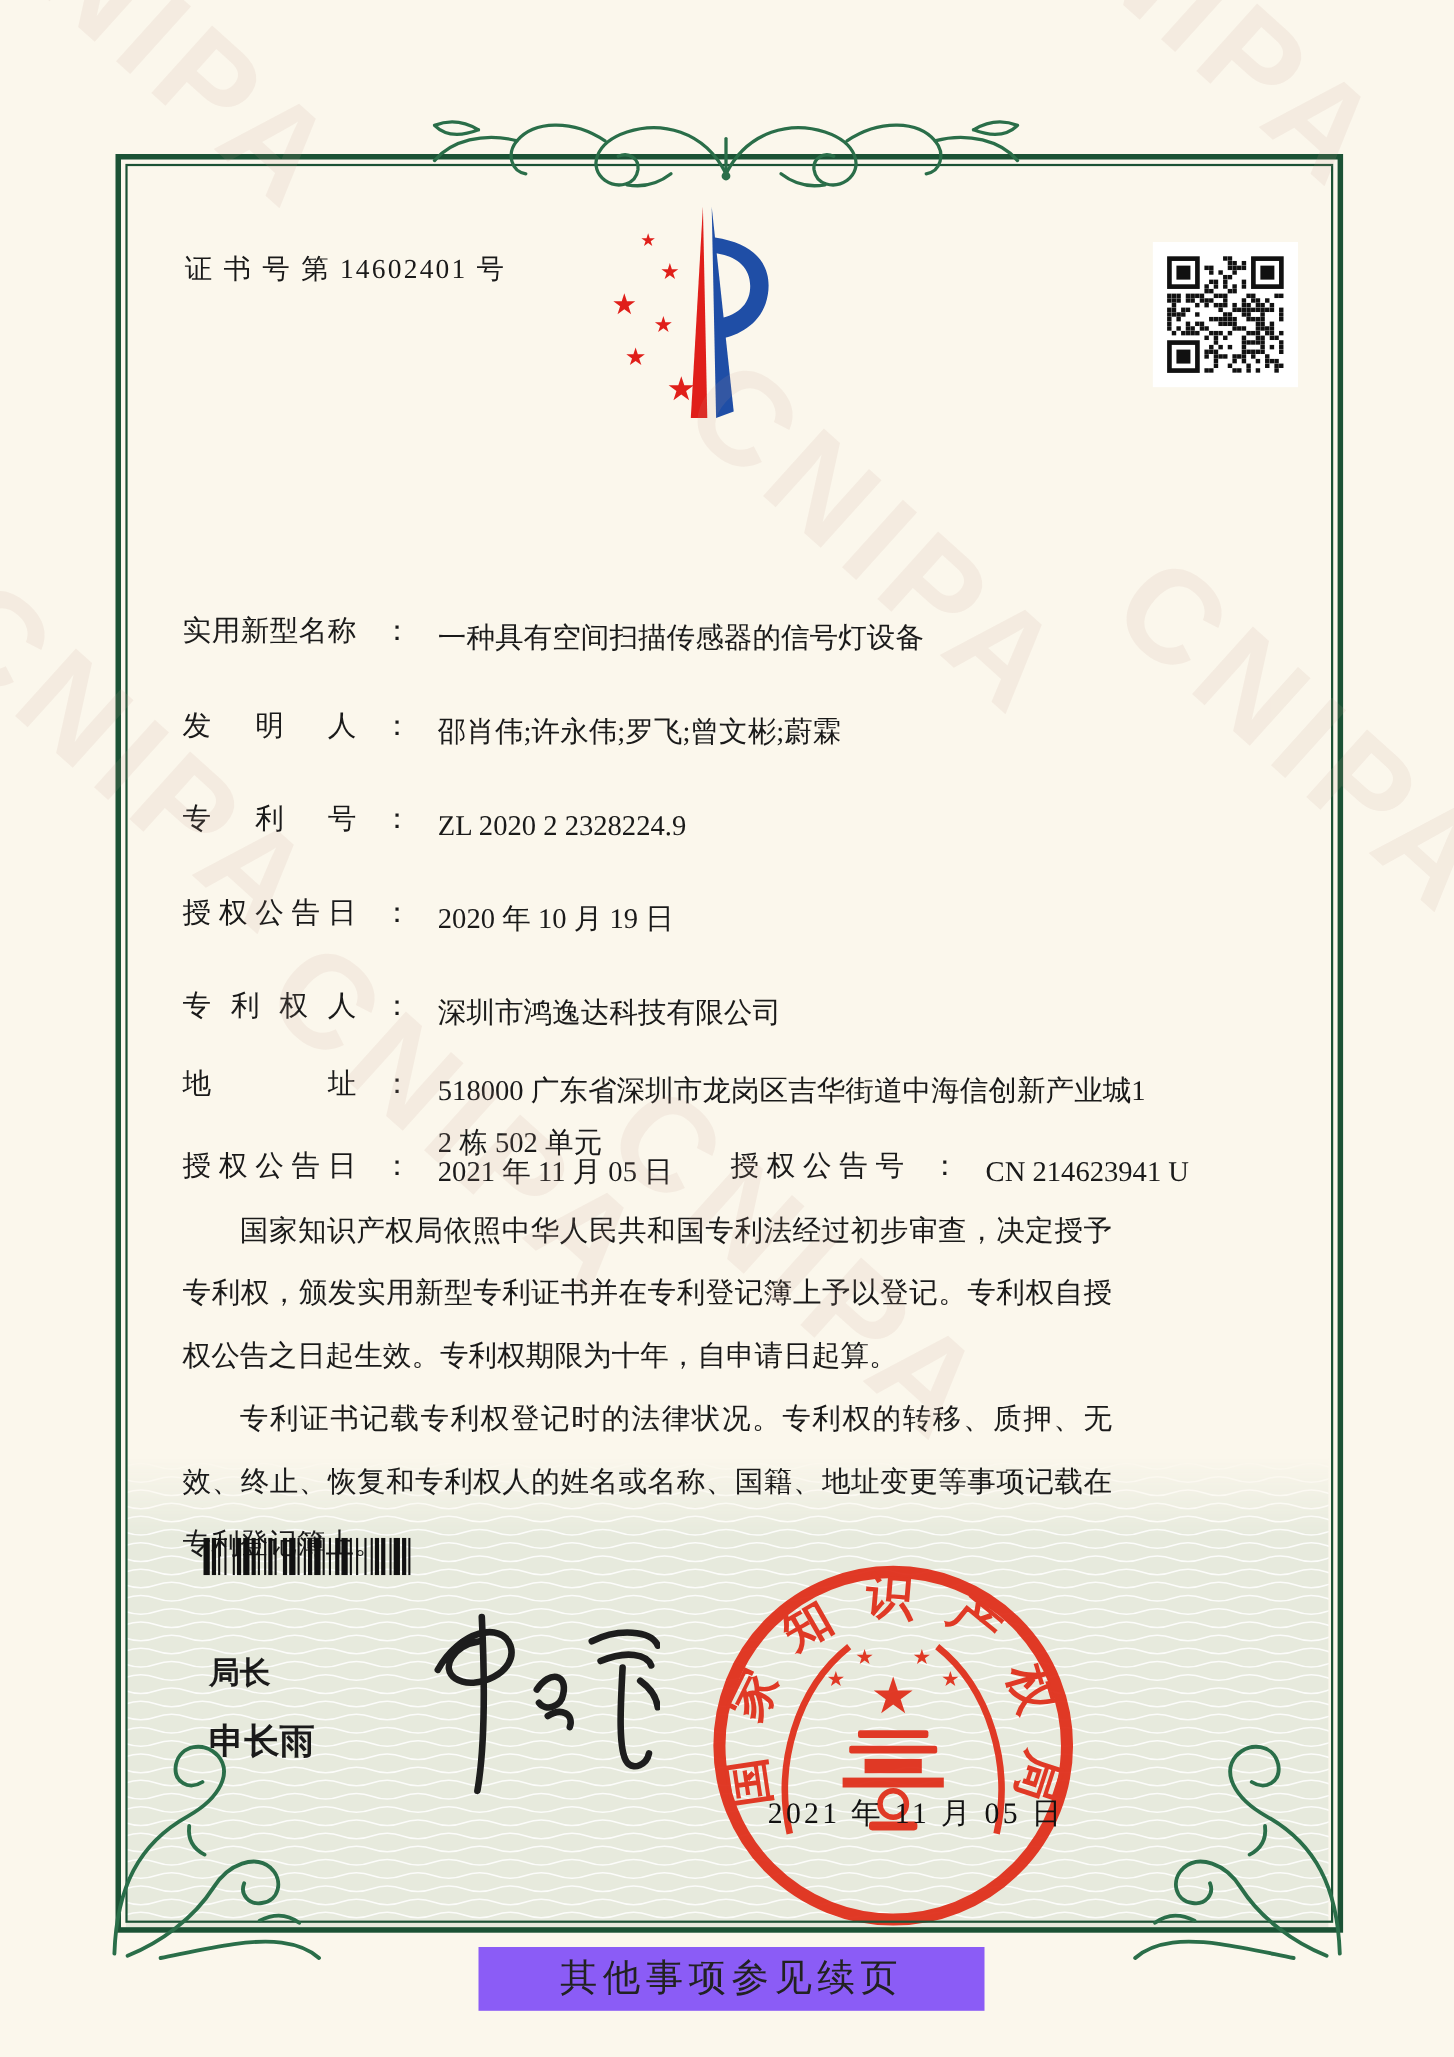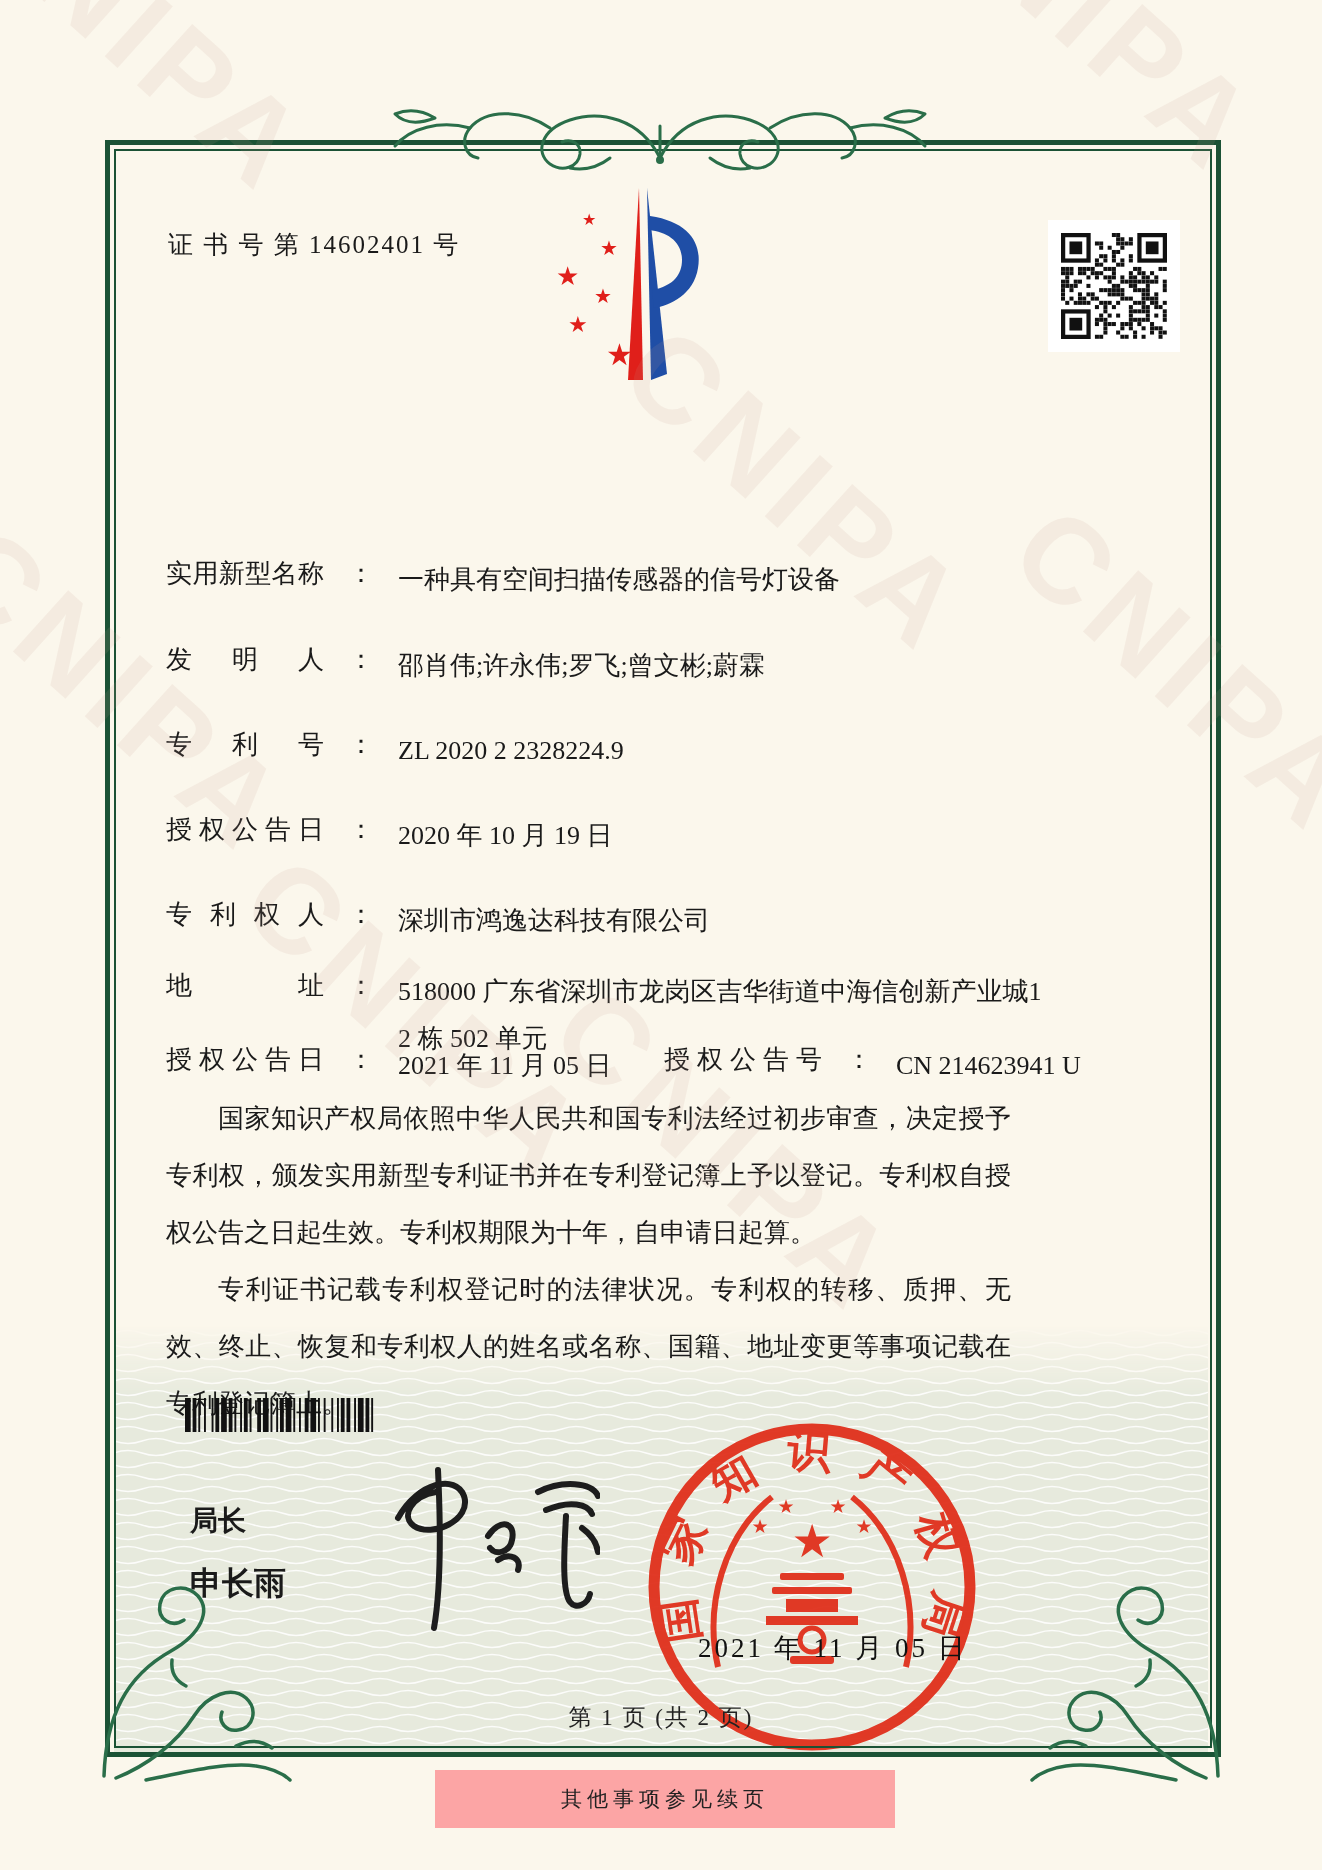--- a/index.html
+++ b/index.html
@@ -58,22 +58,22 @@
   .seal .wheat{fill:none;stroke:#e0301c;stroke-width:6;}
   .seal .gear{fill:none;stroke:#e0301c;stroke-width:5;}
   .seal-arc-text{font-size:44px;font-weight:bold;letter-spacing:28px;fill:#e0301c;
                  font-family:"Liberation Serif","DejaVu Serif",serif;}
   .seal-star-big{font-size:46px;fill:#e0301c;}
   .seal-star-sm{font-size:19px;fill:#e0301c;}
   .seal-date{position:absolute;left:698px;top:1630px;font-size:27px;letter-spacing:3px;color:#111;z-index:3;}
   
   .page-info{position:absolute;left:0;right:0;top:1702px;text-align:center;font-size:23px;
              letter-spacing:2px;z-index:2;color:#222;}
-  .footer-strip{position:absolute;left:435px;top:1770px;width:460px;height:58px;background:#fca5a5;
-                z-index:2;text-align:center;line-height:58px;font-size:21px;letter-spacing:5px;color:#222;}
+  .footer-strip{position:absolute;left:435px;top:1770px;width:460px;height:58px;background:#8b5cf6;
+                z-index:2;text-align:center;line-height:58px;font-size:34px;letter-spacing:5px;color:#222;}
 </style>
 </head>
 <body>
 
 <div class="page">
 
   <span class="wm" style="left:-70px;top:-40px">CNIPA</span>
   <span class="wm" style="left:880px;top:-60px">CNIPA</span>
   <span class="wm" style="left:590px;top:420px">CNIPA</span>
   <span class="wm" style="left:-90px;top:620px">CNIPA</span>
@@ -510,16 +510,15 @@
       <rect class="red" x="146" y="184" width="52" height="13"></rect>
       <rect class="red" x="126" y="201" width="92" height="9"></rect>
       <circle class="gear" cx="172" cy="225" r="12"></circle>
       <rect class="red" x="150" y="241" width="44" height="8" rx="3"></rect>
       <path class="wheat" d="M78,252 C64,190 84,120 132,82"></path>
       <path class="wheat" d="M266,252 C280,190 260,120 212,82"></path>
     </g>
   </svg>
   <div class="seal-date">2021 年 11 月 05 日</div>
 
-  <div class="page-info">第 1 页 (共 2 页)</div>
   <div class="footer-strip">其他事项参见续页</div>
 
 </div>
 
 </body></html>

